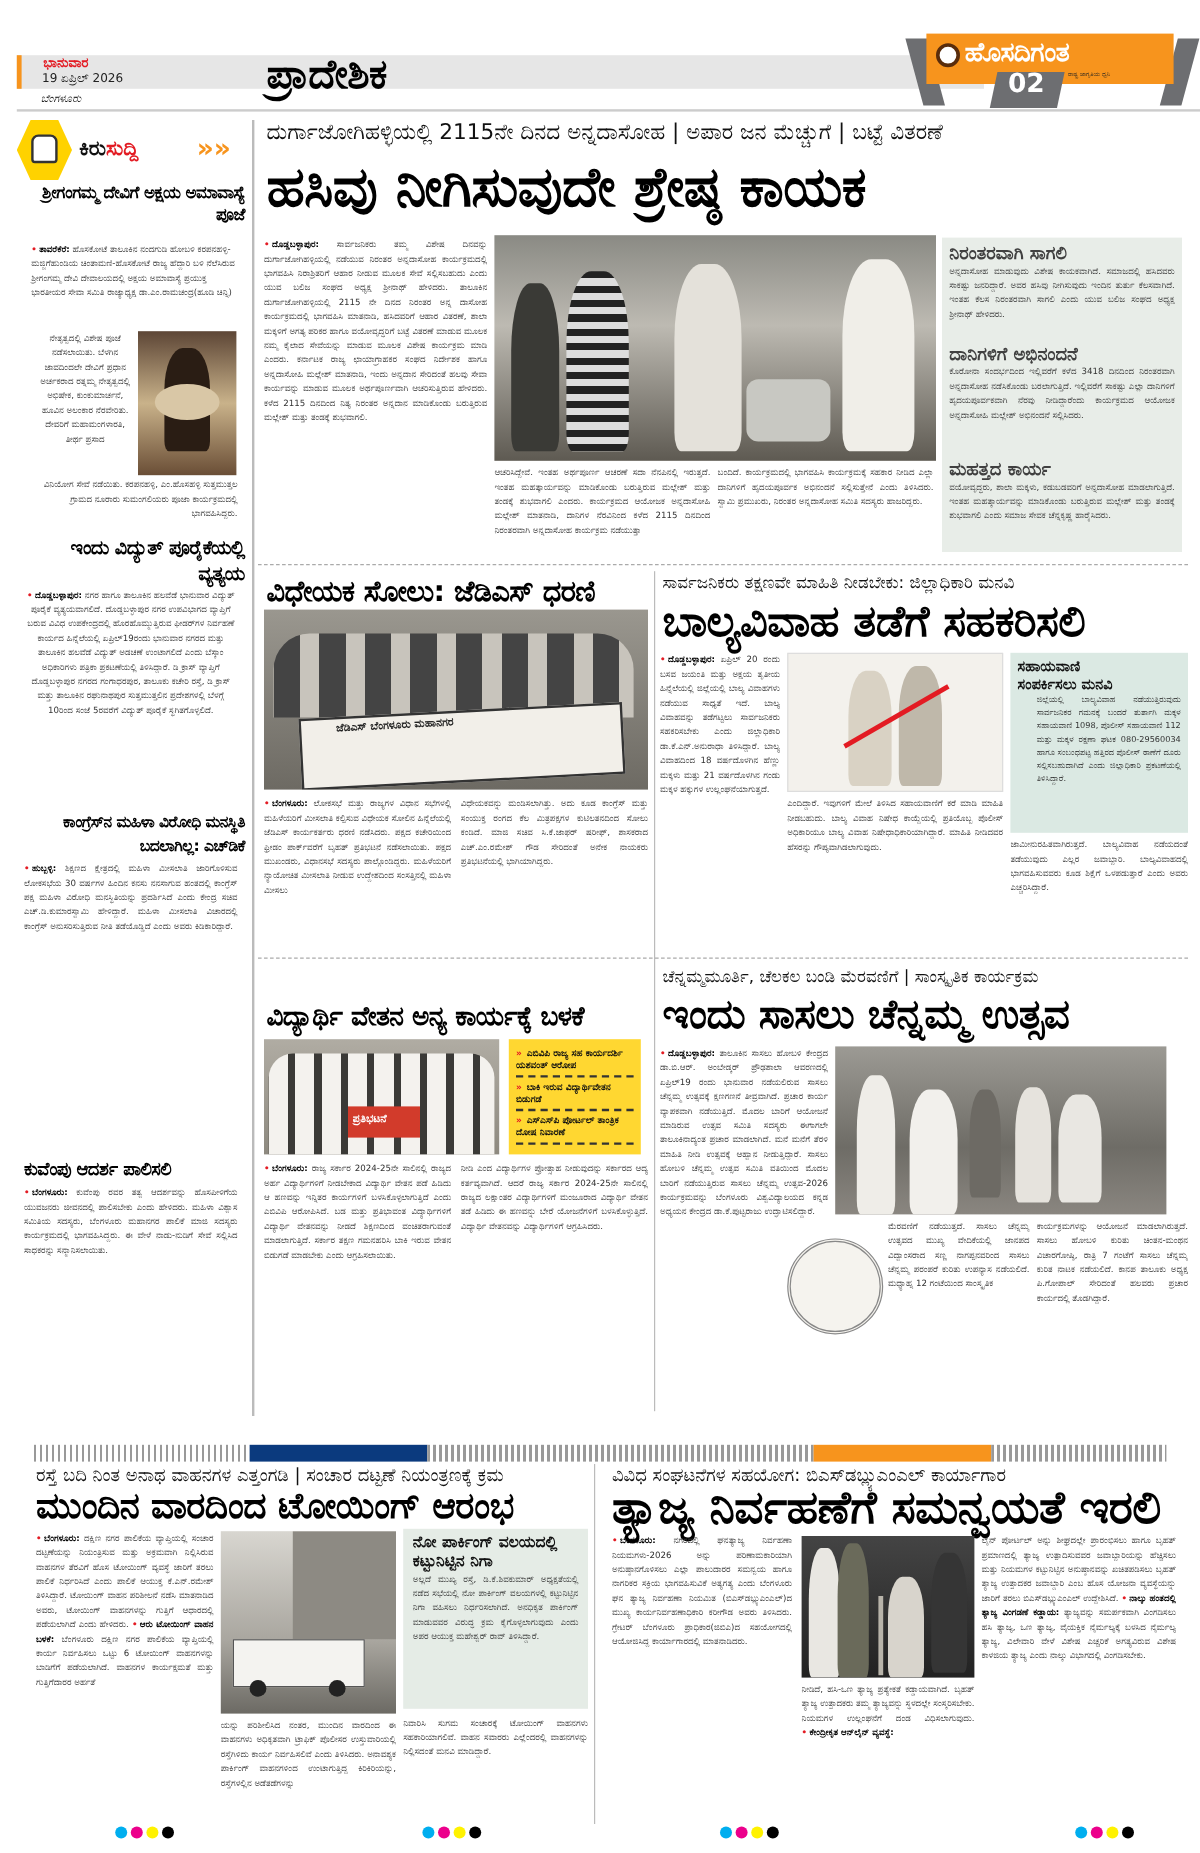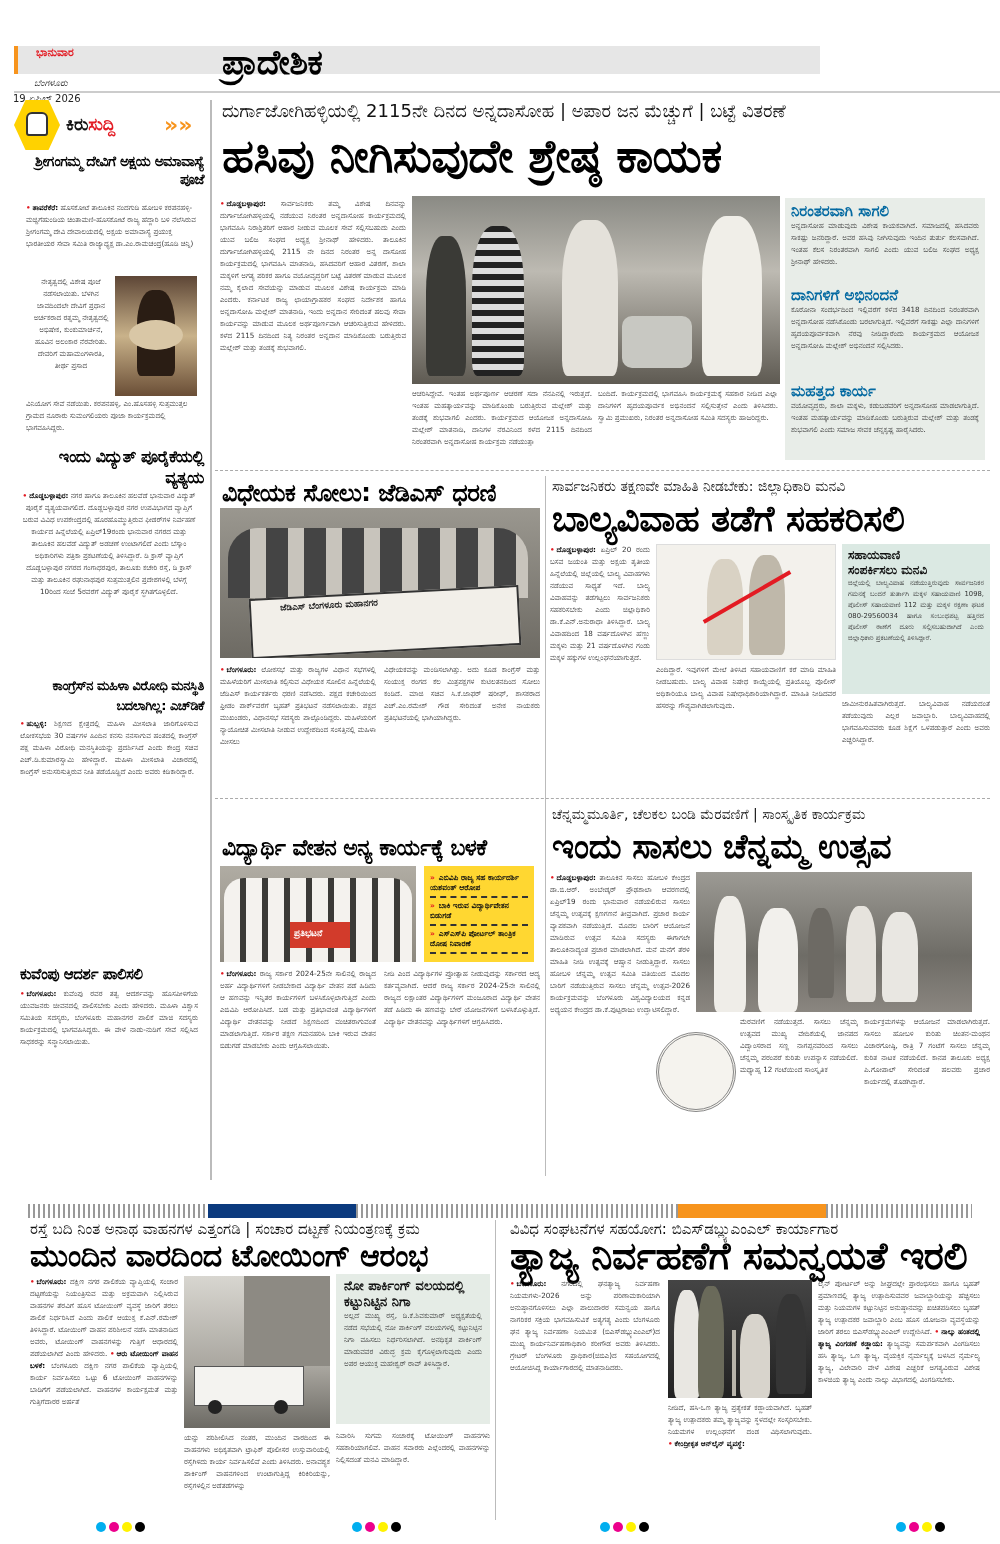--- a/index.html
+++ b/index.html
@@ -7,41 +7,51 @@
 .abs{position:absolute}
 .body-text{font-size:7.2px;line-height:12px;color:#333;text-align:justify}
 .body-text .dl{color:#000;font-weight:bold}
 .body-text .dl::before{content:"•";color:#e31b23;margin-right:2px}
 .head-kicker{font-family:"DejaVu Sans",sans-serif;color:#111}
 .head-main{font-family:"DejaVu Sans",sans-serif;font-weight:900;color:#000;letter-spacing:-0.5px}
 .vline{position:absolute;width:0;border-left:1px solid #bbb}
 .hline{position:absolute;height:0;border-top:1px dashed #aaa}
 .photo{position:absolute;overflow:hidden}
 .fig{position:absolute;border-radius:40% 40% 10% 10%}
-.side-h{font-weight:900;font-size:15px;color:#0369a1;line-height:18px}
+.side-h{font-weight:900;font-size:15px;color:#404040;line-height:18px}
 .sideh-small{font-weight:900;font-size:12px;line-height:15px}
 .dots{position:absolute;display:flex;gap:3px}
 .dots span{width:10px;height:10px;border-radius:50%;display:inline-block}
 .bullet-box{background:#ffd731;position:absolute;padding:4px 6px}
 .bullet-box .bi{font-size:9px;font-weight:bold;line-height:12px;padding:3px 0;border-bottom:2px dashed #333}
 .bullet-box .bi::before{content:"»";color:#e31b23;margin-right:4px}
 .barcode{position:absolute;height:14px;background:repeating-linear-gradient(90deg,#999 0 2px,#fff 2px 5px)}
 </style>
 </head>
 <body>
 
 <div class="abs" style="left:0;top:0;width:1000px;height:92px;">
   <div class="abs" style="left:14px;top:46px;width:806px;height:28px;background:#e6e6e6;"></div>
   <div class="abs" style="left:14px;top:46px;width:4px;height:28px;background:#f7941d;"></div>
   <div class="abs" style="left:36px;top:46px;font-size:11px;font-weight:bold;color:#e31b23;">ಭಾನುವಾರ</div>
-  <div class="abs" style="left:13px;top:60px;font-size:10px;color:#222;margin-top:33px;">19 ಏಪ್ರಿಲ್ 2026</div>
+  <div class="abs" style="left:35px;top:60px;font-size:10px;color:#222;">19 ಏಪ್ರಿಲ್ 2026</div>
   <div class="abs" style="left:34px;top:78px;font-size:9px;color:#222;font-style:italic;">ಬೆಂಗಳೂರು</div>
   <div class="abs head-main" style="left:222px;top:40px;font-size:34px;line-height:44px;">ಪ್ರಾದೇಶಿಕ</div>
   <div class="abs" style="left:14px;top:91px;width:986px;height:2px;background:#ccc;"></div>
 
+  <div class="abs" style="left:762px;top:28px;width:232px;height:64px;">
+    <div class="abs" style="left:0;top:4px;width:18px;height:56px;background:#6d6e71;transform:skewX(15deg);"></div>
+    <div class="abs" style="left:212px;top:4px;width:18px;height:56px;background:#6d6e71;transform:skewX(-15deg);"></div>
+    <div class="abs" style="left:10px;top:0;width:206px;height:42px;background:#f7941d;"></div>
+    <div class="abs" style="left:18px;top:8px;width:20px;height:20px;border-radius:50%;background:#fff;border:3px solid #5a2d0c;"></div>
+    <div class="abs head-main" style="left:42px;top:2px;font-size:22px;color:#fff;line-height:30px;">ಹೊಸದಿಗಂತ</div>
+    <div class="abs" style="left:128px;top:31px;font-size:5px;color:#222;">ರಾಷ್ಟ್ರ ಜಾಗೃತಿಯ ಧ್ವನಿ</div>
+    <div class="abs" style="left:66px;top:32px;width:56px;height:30px;background:#6d6e71;transform:skewX(-12deg);"></div>
+    <div class="abs" style="left:78px;top:30px;font-size:22px;font-weight:bold;color:#fff;">02</div>
+  </div>
 </div>
 
 <div class="vline" style="left:210px;top:100px;height:1080px;border-left:2px solid #bbb;"></div>
 <div class="abs" style="left:14px;top:100px;width:190px;height:50px;">
   <div class="abs" style="left:0;top:0;width:46px;height:50px;background:#ffd200;clip-path:polygon(25% 0,75% 0,100% 50%,75% 100%,25% 100%,0 50%);"></div>
   <div class="abs" style="left:12px;top:12px;width:22px;height:24px;background:#fff;border:2px solid #333;border-radius:6px 6px 3px 3px;"></div>
   <div class="abs" style="left:52px;top:14px;font-size:17px;font-weight:900;">
     <span>ಕಿರು</span><span style="color:#e31b23;">ಸುದ್ದಿ</span>
   </div>
   <div class="abs" style="left:150px;top:12px;font-size:22px;color:#f7941d;font-weight:bold;">»»</div>
@@ -50,21 +60,21 @@
 <div class="abs head-main" style="left:20px;top:152px;width:184px;font-size:14px;line-height:18px;text-align:right;">ಶ್ರೀಗಂಗಮ್ಮ ದೇವಿಗೆ ಅಕ್ಷಯ ಅಮಾವಾಸ್ಯೆ ಪೂಜೆ</div>
 <div class="abs body-text" style="left:26px;top:202px;width:172px;text-align:left;">
   <span class="dl">ತಾವರೆಕೆರೆ:</span>
   <span>ಹೊಸಕೋಟೆ ತಾಲೂಕಿನ ನಂದಗುಡಿ ಹೋಬಳಿ ಕರಪನಹಳ್ಳಿ-ಮಜ್ಜಿಗೆಹುಂಡಿಯ ಚಿಂತಾಮಣಿ-ಹೊಸಕೋಟೆ ರಾಜ್ಯ ಹೆದ್ದಾರಿ ಬಳಿ ನೆಲೆಸಿರುವ ಶ್ರೀಗಂಗಮ್ಮ ದೇವಿ ದೇವಾಲಯದಲ್ಲಿ ಅಕ್ಷಯ ಅಮಾವಾಸ್ಯೆ ಪ್ರಯುಕ್ತ ಭಾರತೀಯರ ಸೇವಾ ಸಮಿತಿ ರಾಜ್ಯಾಧ್ಯಕ್ಷ ಡಾ.ಎಂ.ರಾಮಚಂದ್ರ(ಹೂಡಿ ಚಿನ್ನಿ)</span>
 </div>
 <div class="abs body-text" style="left:30px;top:276px;width:82px;text-align:center;">ನೇತೃತ್ವದಲ್ಲಿ ವಿಶೇಷ ಪೂಜೆ ನಡೆಸಲಾಯಿತು. ಬೆಳಗಿನ ಜಾವದಿಂದಲೇ ದೇವಿಗೆ ಪ್ರಧಾನ ಅರ್ಚಕರಾದ ರತ್ನಮ್ಮ ನೇತೃತ್ವದಲ್ಲಿ ಅಭಿಷೇಕ, ಕುಂಕುಮಾರ್ಚನೆ, ಹೂವಿನ ಅಲಂಕಾರ ನೆರವೇರಿತು. ದೇವರಿಗೆ ಮಹಾಮಂಗಳಾರತಿ, ತೀರ್ಥ ಪ್ರಸಾದ</div>
 <div class="photo" style="left:115px;top:276px;width:82px;height:120px;background:linear-gradient(#5d4636,#c9b28a 50%,#6a4e36);">
   <div class="fig" style="left:22px;top:14px;width:38px;height:86px;background:#2a1d14;"></div>
   <div class="fig" style="left:14px;top:44px;width:54px;height:30px;background:#d9c7a6;border-radius:50%;"></div>
 </div>
-<div class="abs body-text" style="left:26px;top:398px;width:172px;text-align:left;">ವಿನಿಯೋಗ ಸೇವೆ ನಡೆಯಿತು. ಕರಪನಹಳ್ಳಿ, ಎಂ.ಹೊಸಹಳ್ಳಿ ಸುತ್ತಮುತ್ತಲ ಗ್ರಾಮದ ನೂರಾರು ಸುಮಂಗಲಿಯರು ಪೂಜಾ ಕಾರ್ಯಕ್ರಮದಲ್ಲಿ ಭಾಗವಹಿಸಿದ್ದರು.</div>
+<div class="abs body-text" style="left:26px;top:398px;width:172px;text-align:right;">ವಿನಿಯೋಗ ಸೇವೆ ನಡೆಯಿತು. ಕರಪನಹಳ್ಳಿ, ಎಂ.ಹೊಸಹಳ್ಳಿ ಸುತ್ತಮುತ್ತಲ ಗ್ರಾಮದ ನೂರಾರು ಸುಮಂಗಲಿಯರು ಪೂಜಾ ಕಾರ್ಯಕ್ರಮದಲ್ಲಿ ಭಾಗವಹಿಸಿದ್ದರು.</div>
 
 <div class="abs head-main" style="left:20px;top:446px;width:184px;font-size:16px;line-height:21px;text-align:right;">ಇಂದು ವಿದ್ಯುತ್ ಪೂರೈಕೆಯಲ್ಲಿ ವ್ಯತ್ಯಯ</div>
 <div class="abs body-text" style="left:20px;top:490px;width:178px;text-align:center;height:170px;overflow:hidden;">
   <span class="dl">ದೊಡ್ಡಬಳ್ಳಾಪುರ:</span>
   <span>ನಗರ ಹಾಗೂ ತಾಲೂಕಿನ ಹಲವೆಡೆ ಭಾನುವಾರ ವಿದ್ಯುತ್ ಪೂರೈಕೆ ವ್ಯತ್ಯಯವಾಗಲಿದೆ. ದೊಡ್ಡಬಳ್ಳಾಪುರ ನಗರ ಉಪವಿಭಾಗದ ವ್ಯಾಪ್ತಿಗೆ ಬರುವ ವಿವಿಧ ಉಪಕೇಂದ್ರದಲ್ಲಿ ಹೊರಹೊಮ್ಮುತ್ತಿರುವ ಫೀಡರ್‌ಗಳ ನಿರ್ವಹಣೆ ಕಾರ್ಯದ ಹಿನ್ನೆಲೆಯಲ್ಲಿ ಏಪ್ರಿಲ್19ರಂದು ಭಾನುವಾರ ನಗರದ ಮತ್ತು ತಾಲೂಕಿನ ಹಲವೆಡೆ ವಿದ್ಯುತ್ ಅಡಚಣೆ ಉಂಟಾಗಲಿದೆ ಎಂದು ಬೆಸ್ಕಾಂ ಅಧಿಕಾರಿಗಳು ಪತ್ರಿಕಾ ಪ್ರಕಟಣೆಯಲ್ಲಿ ತಿಳಿಸಿದ್ದಾರೆ. ಡಿ ಕ್ರಾಸ್ ವ್ಯಾಪ್ತಿಗೆ ದೊಡ್ಡಬಳ್ಳಾಪುರ ನಗರದ ಗಂಗಾಧರಪುರ, ತಾಲೂಕು ಕಚೇರಿ ರಸ್ತೆ, ಡಿ ಕ್ರಾಸ್ ಮತ್ತು ತಾಲೂಕಿನ ರಘುನಾಥಪುರ ಸುತ್ತಮುತ್ತಲಿನ ಪ್ರದೇಶಗಳಲ್ಲಿ ಬೆಳಗ್ಗೆ 10ರಿಂದ ಸಂಜೆ 5ರವರೆಗೆ ವಿದ್ಯುತ್ ಪೂರೈಕೆ ಸ್ಥಗಿತಗೊಳ್ಳಲಿದೆ.</span>
 </div>
 
 <div class="abs head-main" style="left:20px;top:676px;width:184px;font-size:13px;line-height:20px;text-align:right;">ಕಾಂಗ್ರೆಸ್‌ನ ಮಹಿಳಾ ವಿರೋಧಿ ಮನಸ್ಥಿತಿ ಬದಲಾಗಿಲ್ಲ: ಎಚ್‌ಡಿಕೆ</div>
 <div class="abs body-text" style="left:20px;top:718px;width:178px;height:240px;overflow:hidden;">
   <span class="dl">ಹುಬ್ಬಳ್ಳಿ:</span>
@@ -127,21 +137,21 @@
 </div>
 <div class="photo" style="left:656px;top:544px;width:180px;height:116px;background:#f3f1ec;border:1px solid #ddd;">
   <div class="fig" style="left:50px;top:14px;width:36px;height:96px;background:#d9d2c4;"></div>
   <div class="fig" style="left:92px;top:10px;width:36px;height:100px;background:#bfb8aa;"></div>
   <div class="abs" style="left:40px;top:50px;width:100px;height:4px;background:#e31b23;transform:rotate(-30deg);"></div>
 </div>
 <div class="abs body-text" style="left:656px;top:664px;width:180px;height:128px;overflow:hidden;">ಎಂದಿದ್ದಾರೆ. ಇವುಗಳಿಗೆ ಮೇಲೆ ತಿಳಿಸಿದ ಸಹಾಯವಾಣಿಗೆ ಕರೆ ಮಾಡಿ ಮಾಹಿತಿ ನೀಡಬಹುದು. ಬಾಲ್ಯ ವಿವಾಹ ನಿಷೇಧ ಕಾಯ್ದೆಯಲ್ಲಿ ಪ್ರತಿಯೊಬ್ಬ ಪೊಲೀಸ್ ಅಧಿಕಾರಿಯೂ ಬಾಲ್ಯ ವಿವಾಹ ನಿಷೇಧಾಧಿಕಾರಿಯಾಗಿದ್ದಾರೆ. ಮಾಹಿತಿ ನೀಡಿದವರ ಹೆಸರನ್ನು ಗೌಪ್ಯವಾಗಿಡಲಾಗುವುದು.</div>
 <div class="abs" style="left:842px;top:544px;width:148px;height:150px;background:#dbe9e3;padding:4px 6px;overflow:hidden;">
   <div class="sideh-small">ಸಹಾಯವಾಣಿ</div>
   <div class="sideh-small">ಸಂಪರ್ಕಿಸಲು ಮನವಿ</div>
-  <div class="body-text" style="font-size:6.8px;line-height:11px;">ಜಿಲ್ಲೆಯಲ್ಲಿ ಬಾಲ್ಯವಿವಾಹ ನಡೆಯುತ್ತಿರುವುದು ಸಾರ್ವಜನಿಕರ ಗಮನಕ್ಕೆ ಬಂದರೆ ತುರ್ತಾಗಿ ಮಕ್ಕಳ ಸಹಾಯವಾಣಿ 1098, ಪೊಲೀಸ್ ಸಹಾಯವಾಣಿ 112 ಮತ್ತು ಮಕ್ಕಳ ರಕ್ಷಣಾ ಘಟಕ 080-29560034 ಹಾಗೂ ಸಂಬಂಧಪಟ್ಟ ಹತ್ತಿರದ ಪೊಲೀಸ್ ಠಾಣೆಗೆ ದೂರು ಸಲ್ಲಿಸಬಹುದಾಗಿದೆ ಎಂದು ಜಿಲ್ಲಾಧಿಕಾರಿ ಪ್ರಕಟಣೆಯಲ್ಲಿ ತಿಳಿಸಿದ್ದಾರೆ.</div>
+  <div class="body-text" style="font-size:6.8px;line-height:11px;margin-left:16px;">ಜಿಲ್ಲೆಯಲ್ಲಿ ಬಾಲ್ಯವಿವಾಹ ನಡೆಯುತ್ತಿರುವುದು ಸಾರ್ವಜನಿಕರ ಗಮನಕ್ಕೆ ಬಂದರೆ ತುರ್ತಾಗಿ ಮಕ್ಕಳ ಸಹಾಯವಾಣಿ 1098, ಪೊಲೀಸ್ ಸಹಾಯವಾಣಿ 112 ಮತ್ತು ಮಕ್ಕಳ ರಕ್ಷಣಾ ಘಟಕ 080-29560034 ಹಾಗೂ ಸಂಬಂಧಪಟ್ಟ ಹತ್ತಿರದ ಪೊಲೀಸ್ ಠಾಣೆಗೆ ದೂರು ಸಲ್ಲಿಸಬಹುದಾಗಿದೆ ಎಂದು ಜಿಲ್ಲಾಧಿಕಾರಿ ಪ್ರಕಟಣೆಯಲ್ಲಿ ತಿಳಿಸಿದ್ದಾರೆ.</div>
 </div>
 <div class="abs body-text" style="left:842px;top:698px;width:148px;height:94px;overflow:hidden;">ಜಾಮೀನುರಹಿತವಾಗಿರುತ್ತದೆ. ಬಾಲ್ಯವಿವಾಹ ನಡೆಯದಂತೆ ತಡೆಯುವುದು ಎಲ್ಲರ ಜವಾಬ್ದಾರಿ. ಬಾಲ್ಯವಿವಾಹದಲ್ಲಿ ಭಾಗವಹಿಸುವವರು ಕೂಡ ಶಿಕ್ಷೆಗೆ ಒಳಪಡುತ್ತಾರೆ ಎಂದು ಅವರು ಎಚ್ಚರಿಸಿದ್ದಾರೆ.</div>
 
 <div class="hline" style="left:215px;top:798px;width:775px;"></div>
 
 <div class="abs head-main" style="left:222px;top:832px;font-size:22px;line-height:32px;white-space:nowrap;">ವಿದ್ಯಾರ್ಥಿ ವೇತನ ಅನ್ಯ ಕಾರ್ಯಕ್ಕೆ ಬಳಕೆ</div>
 <div class="photo" style="left:220px;top:866px;width:196px;height:96px;background:linear-gradient(180deg,#b0aca3,#8d897f);">
   <div class="fig" style="left:4px;top:12px;width:188px;height:84px;background:repeating-linear-gradient(90deg,#f4f2ee 0 16px,#3b3a37 16px 22px);border-radius:20px 20px 0 0;"></div>
   <div class="abs" style="left:70px;top:56px;width:60px;height:26px;background:#d23b2b;"></div>
   <div class="abs" style="left:74px;top:62px;font-size:9px;font-weight:bold;color:#fff;">ಪ್ರತಿಭಟನೆ</div>

